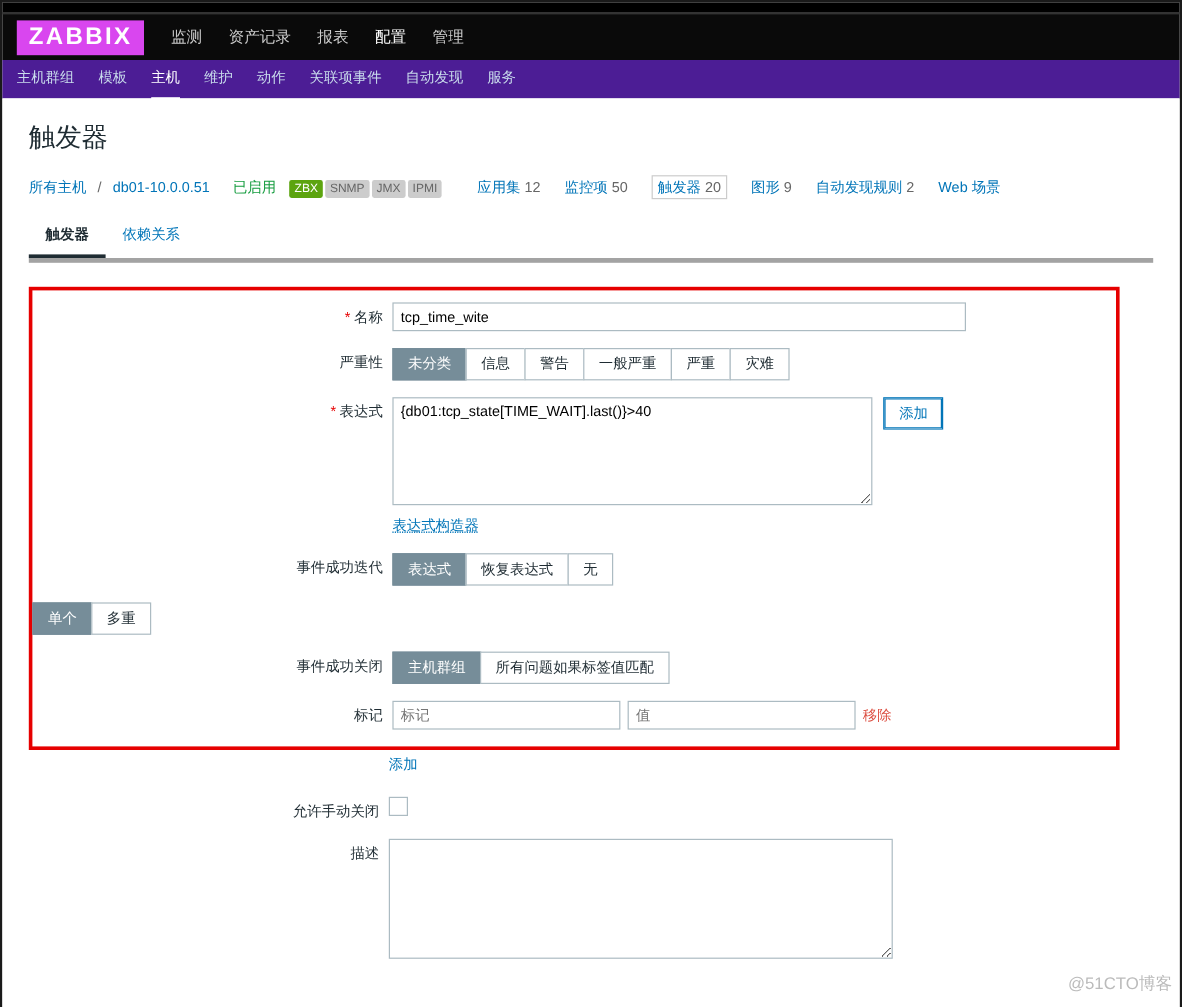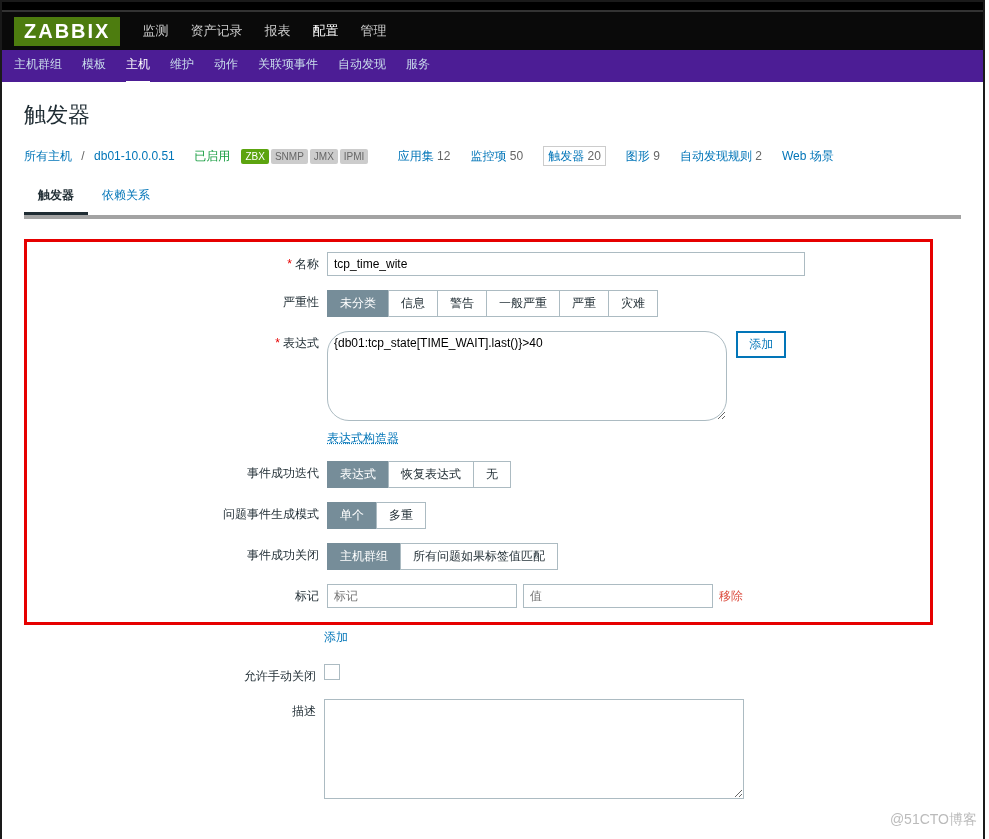--- a/index.html
+++ b/index.html
@@ -1,19 +1,19 @@
 <!DOCTYPE html>
 <html><head>
 <meta charset="utf-8">
 <style>
 *{box-sizing:border-box;margin:0;padding:0;}
 body{font-family:Arial,"Microsoft YaHei",sans-serif;font-size:12px;color:#1f2c33;background:#fff;width:989px;}
 .top-black{height:8px;background:#000;}
 .header{background:#0a0a0a;padding:4px 12px;display:flex;align-items:center;height:40px;border-top:2px solid #333;}
-.logo{background:#4d7c0f;color:#fff;font-weight:bold;font-size:20px;letter-spacing:2px;padding:3px 10px;margin-right:22px;}
+.logo{background:#d946ef;color:#fff;font-weight:bold;font-size:20px;letter-spacing:2px;padding:3px 10px;margin-right:22px;}
 .main-nav a{color:#ccc;text-decoration:none;margin-right:22px;font-size:13px;}
 .main-nav a.active{color:#fff;}
 .sub-header{background:#4c1d95;padding:0 12px;height:32px;display:flex;align-items:center;}
 .sub-nav a{color:#c9dcec;text-decoration:none;margin-right:20px;font-size:12px;padding:8px 0;display:inline-block;}
 .sub-nav a.active{color:#fff;border-bottom:3px solid #fff;}
 .content{padding:18px 22px;background:#fff;}
 h1{font-size:22px;font-weight:normal;margin-bottom:18px;color:#1f2c33;}
 .breadcrumb{margin-bottom:14px;font-size:12px;}
 .breadcrumb a{color:#0275b8;text-decoration:none;margin-right:6px;}
 .breadcrumb .sep{color:#666;margin-right:6px;}
@@ -42,21 +42,21 @@
 .btn-small{border:1px solid #0275b8;background:#fff;color:#0275b8;padding:4px 12px;font-size:12px;cursor:pointer;}
 .btn-small.pressed{box-shadow:inset 0 0 0 1px #0275b8;}
 .link-text{color:#0275b8;text-decoration:underline dotted;cursor:pointer;}
 .tag-row{display:flex;gap:6px;align-items:center;}
 .tag-row input{width:190px;}
 .remove-link{color:#dc4e41;cursor:pointer;}
 .checkbox{width:16px;height:16px;border:1px solid #acbbc2;display:inline-flex;align-items:center;justify-content:center;cursor:pointer;}
 .watermark{position:fixed;bottom:10px;right:12px;color:#bbb;font-size:14px;}
 .border-frame{border:2px solid #1a1a1a;display:inline-block;width:985px;}
 .name-input{width:478px;}
-.expr-text{width:400px;height:90px;border-radius:22px;}
+.expr-text{width:400px;height:90px;}
 .desc-text{width:420px;height:100px;}
 .url-input{width:420px;}
 </style>
 </head>
 <body>
 
 
 
 <div class="border-frame">
 <div class="top-black"></div>
@@ -125,21 +125,20 @@
         <div class="form-input">
           <div class="btn-group" id="eventGen">
                 <button class="selected">表达式</button>
                 <button>恢复表达式</button>
                 <button>无</button>
               </div>
         </div>
       </div>
 
       <div class="form-row">
-        <div class="form-label">问题事件生成模式</div>
         <div class="form-input">
           <div class="btn-group" id="problemMode">
                 <button class="selected">单个</button>
                 <button>多重</button>
               </div>
         </div>
       </div>
 
       <div class="form-row">
         <div class="form-label">事件成功关闭</div>

